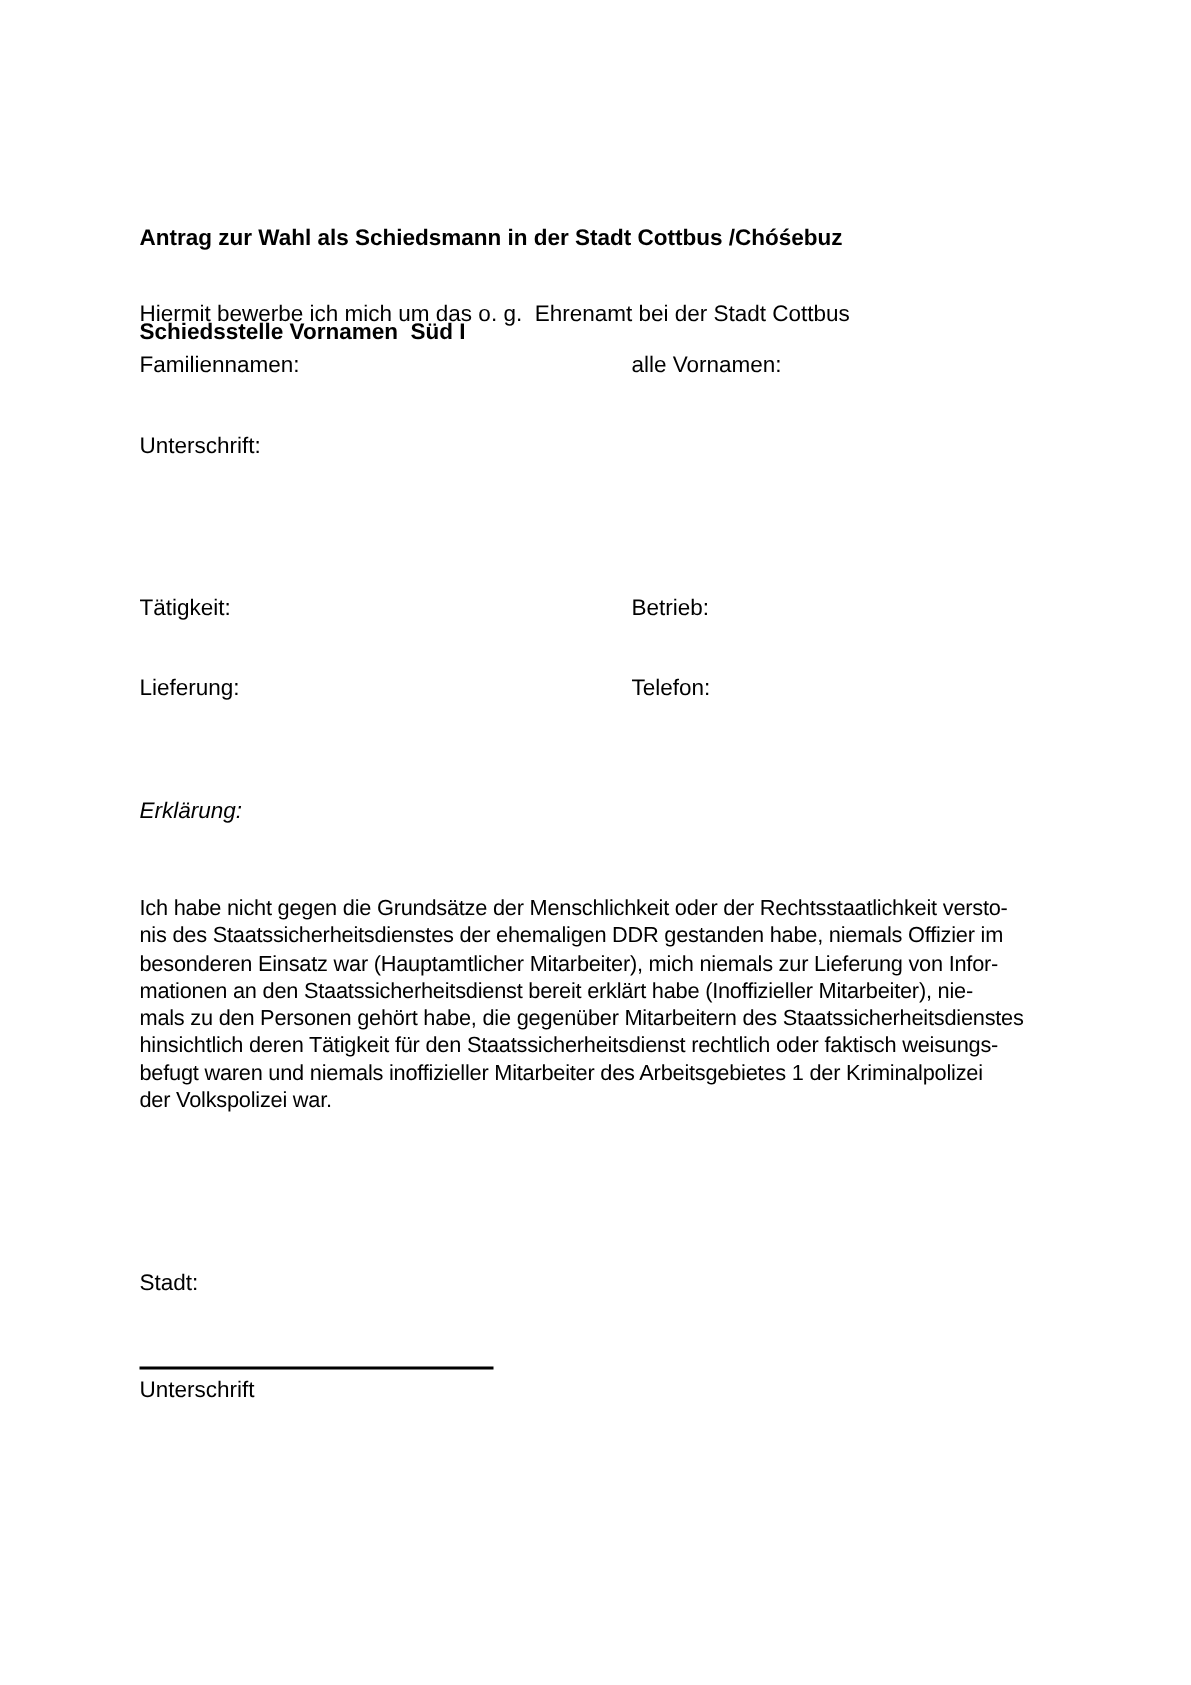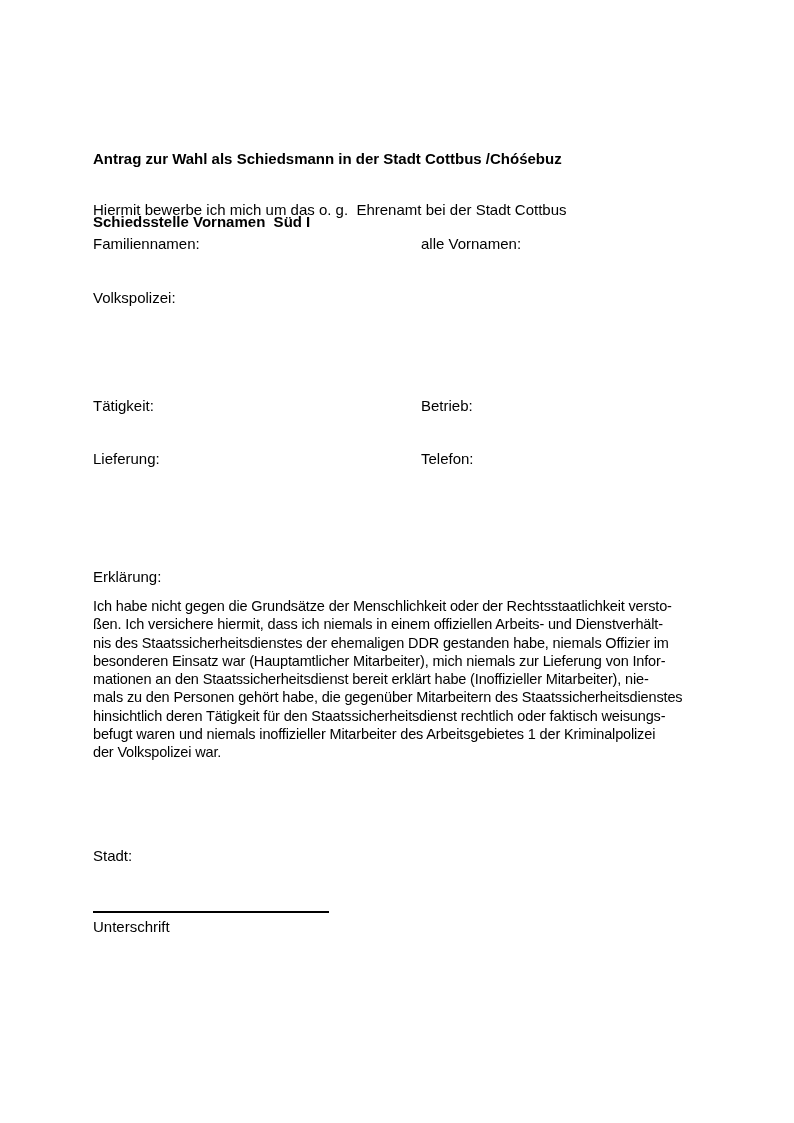--- a/index.html
+++ b/index.html
@@ -30,21 +30,21 @@
   .doc-title div { white-space: pre-wrap; }
   .intro { left: 93px; top: 201px; }
   .field-row { position: absolute; left: 93px; width: 640px; height: 20px; }
   .field-row .label-left  { position: absolute; left: 0; top: 0; white-space: pre-wrap; }
   .field-row .label-right { position: absolute; left: 328px; top: 0; white-space: pre-wrap; }
   .row-familienname { top: 235px; text-align: right; }
   .row-geburtsname  { top: 289px; }
   .row-geboren      { top: 343px; }
   .row-taetigkeit   { top: 397px; }
   .row-wohnhaft     { top: 450px; }
-  .decl-heading { left: 93px; top: 568px; }
+  .decl-heading { left: 93px; top: 532px; font-style: italic; }
   .decl-paragraph {
     position: absolute;
     left: 93px;
     top: 597px;
     width: 660px;
   }
   .decl-line {
     font-size: 14.5px;
     letter-spacing: -0.15px;
     line-height: 18.3px;
@@ -72,39 +72,38 @@
   </div>
 
   <div class="abs intro">Hiermit bewerbe ich mich um das o. g.  Ehrenamt bei der Stadt Cottbus</div>
 
   <div class="field-row row-familienname">
     <span class="label-left">Familiennamen:</span>
     <span class="label-right">alle Vornamen:</span>
   </div>
 
   <div class="field-row row-geburtsname">
-    <span class="label-left">Volkspolizei:</span>
+    <span class="label-left">Unterschrift:</span>
   </div>
 
 
   <div class="field-row row-taetigkeit">
     <span class="label-left">Tätigkeit:</span>
     <span class="label-right">Betrieb:</span>
   </div>
 
   <div class="field-row row-wohnhaft">
     <span class="label-left">Lieferung:</span>
     <span class="label-right">Telefon:</span>
   </div>
 
   <div class="abs decl-heading">Erklärung:</div>
 
   <div class="decl-paragraph">
     <div class="decl-line">Ich habe nicht gegen die Grundsätze der Menschlichkeit oder der Rechtsstaatlichkeit versto-</div>
-    <div class="decl-line">ßen. Ich versichere hiermit, dass ich niemals in einem offiziellen Arbeits- und Dienstverhält-</div>
     <div class="decl-line">nis des Staatssicherheitsdienstes der ehemaligen DDR gestanden habe, niemals Offizier im</div>
     <div class="decl-line">besonderen Einsatz war (Hauptamtlicher Mitarbeiter), mich niemals zur Lieferung von Infor-</div>
     <div class="decl-line">mationen an den Staatssicherheitsdienst bereit erklärt habe (Inoffizieller Mitarbeiter), nie-</div>
     <div class="decl-line">mals zu den Personen gehört habe, die gegenüber Mitarbeitern des Staatssicherheitsdienstes</div>
     <div class="decl-line">hinsichtlich deren Tätigkeit für den Staatssicherheitsdienst rechtlich oder faktisch weisungs-</div>
     <div class="decl-line">befugt waren und niemals inoffizieller Mitarbeiter des Arbeitsgebietes 1 der Kriminalpolizei</div>
     <div class="decl-line">der Volkspolizei war.</div>
   </div>
 
   <div class="abs datum-label">Stadt:</div>

